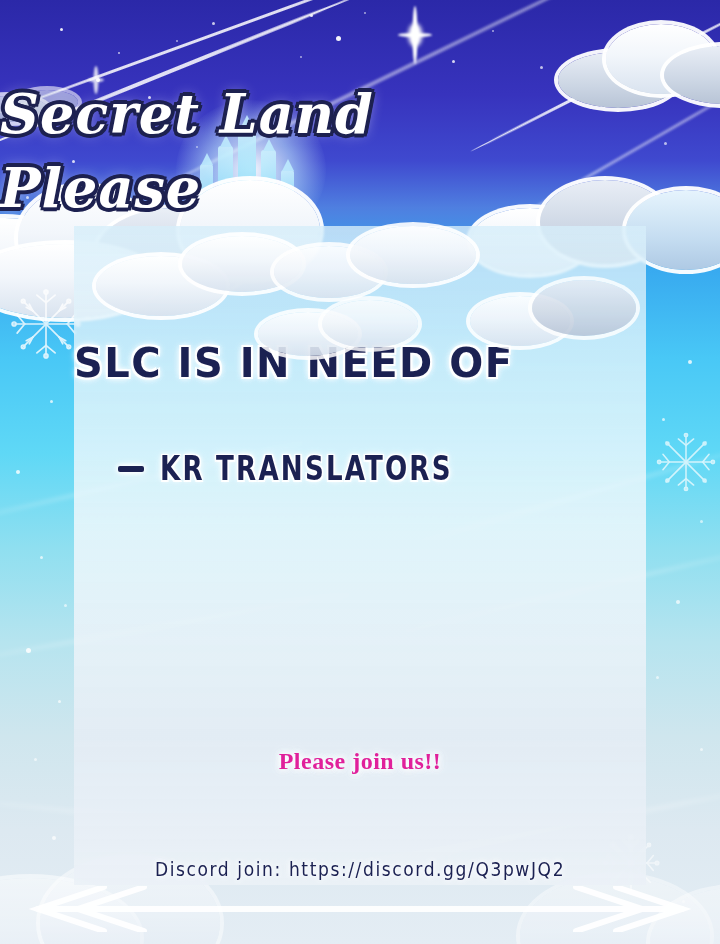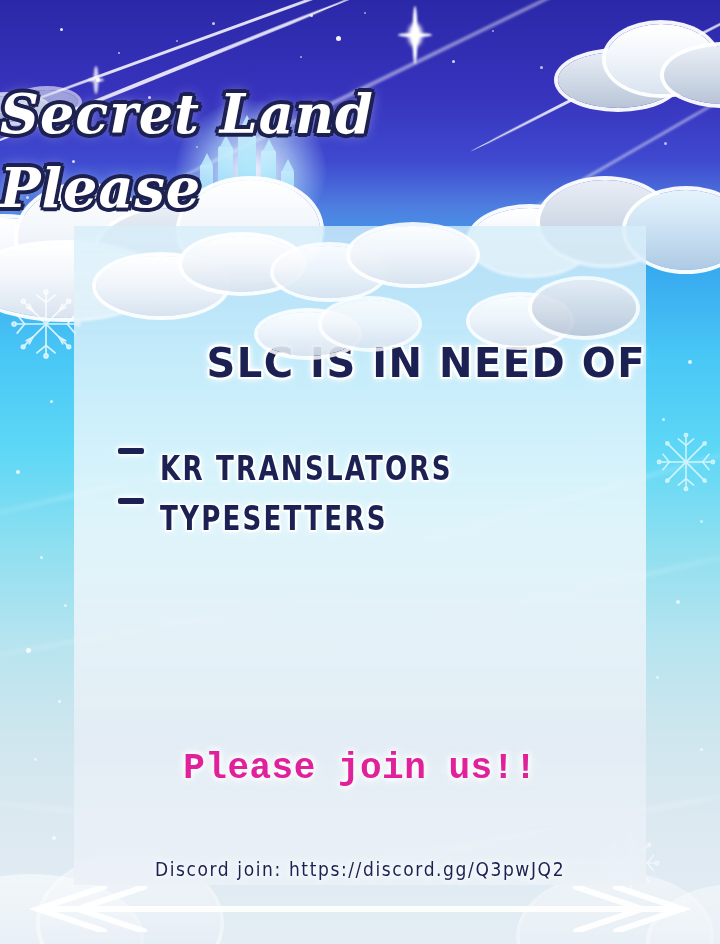--- a/index.html
+++ b/index.html
@@ -88,37 +88,37 @@
       -3px -3px 0 #1d2150, 3px -3px 0 #1d2150, -3px 3px 0 #1d2150, 3px 3px 0 #1d2150,
       -4px 0 0 #1d2150, 4px 0 0 #1d2150, 0 -4px 0 #1d2150, 0 4px 0 #1d2150,
       0 0 14px rgba(255,255,255,.55);
     z-index:6;
     margin-top:19px;
   }
   #title .l2{display:block;}
 
   
   #headline{
-    position:absolute;left:0;right:0;top:114px;text-align:right;
+    position:absolute;left:0;right:0;top:114px;text-align:left;
     font-family:"DejaVu Sans", sans-serif;
     font-weight:bold;font-size:40px;letter-spacing:1.5px;
     color:#1b2152;
     text-shadow:
       0 0 6px #ffffff,0 0 6px #ffffff,0 0 10px #ffffff,
       -2px -2px 0 rgba(255,255,255,.95), 2px -2px 0 rgba(255,255,255,.95),
       -2px 2px 0 rgba(255,255,255,.95), 2px 2px 0 rgba(255,255,255,.95);
   }
 
   
   #needs{
     position:absolute;left:20px;top:222px;right:20px;
     list-style:none;margin:0;padding:0;
   }
   #needs li{
-    display:flex;
+    display:flex;align-items:center;
     margin:0 0 8px 0;
     padding-left:24px;
   }
   .dash{
     display:inline-block;width:26px;height:6px;background:#1b2152;border-radius:2px;
     margin-right:16px;flex:none;
     box-shadow:0 0 5px #fff,0 0 5px #fff,0 0 9px #fff;
   }
   .need-label{
     font-family:"DejaVu Sans Condensed","Liberation Sans Narrow","Liberation Sans", sans-serif;
@@ -129,22 +129,22 @@
       0 0 5px #ffffff,0 0 5px #ffffff,0 0 9px #ffffff,
       -1.5px -1.5px 0 rgba(255,255,255,.95), 1.5px -1.5px 0 rgba(255,255,255,.95),
       -1.5px 1.5px 0 rgba(255,255,255,.95), 1.5px 1.5px 0 rgba(255,255,255,.95);
   }
 
   
   #join{
     position:absolute;left:0;right:0;top:522px;text-align:center;
   }
   #join-text{
-    font-family:Liberation Mono, monospace;
-    font-weight:bold;font-size:36px;letter-spacing:.5px;
+    font-family:Liberation Serif, serif;
+    font-weight:bold;font-size:24px;letter-spacing:.5px;
     color:#e0219b;
     text-shadow:0 0 6px #ffffff,0 0 6px #ffffff,0 0 12px rgba(255,255,255,.9);
   }
   #kaomoji{
     margin-top:8px;
     font-family:"DejaVu Sans", sans-serif;
     font-weight:bold;font-size:37px;letter-spacing:2px;
     color:#e0219b;
     text-shadow:0 0 6px #ffffff,0 0 6px #ffffff,0 0 12px rgba(255,255,255,.9);
   }
@@ -375,24 +375,20 @@
 
   <div id="panel">
 
     <div id="headline">SLC IS IN NEED OF</div>
 
     <ul id="needs">
       <li>
         <span class="dash"></span>
         <span class="need-label">KR TRANSLATORS</span>
       </li>
-      <li>
-        <span class="dash"></span>
-        <span class="need-label">TYPESETTERS</span>
-      </li>
     </ul>
 
     <div id="join">
       <div id="join-text">Please join us!!</div>
     </div>
 
     <div id="discord">Discord join: https://discord.gg/Q3pwJQ2</div>
   </div>
 
   <div id="arrow">

